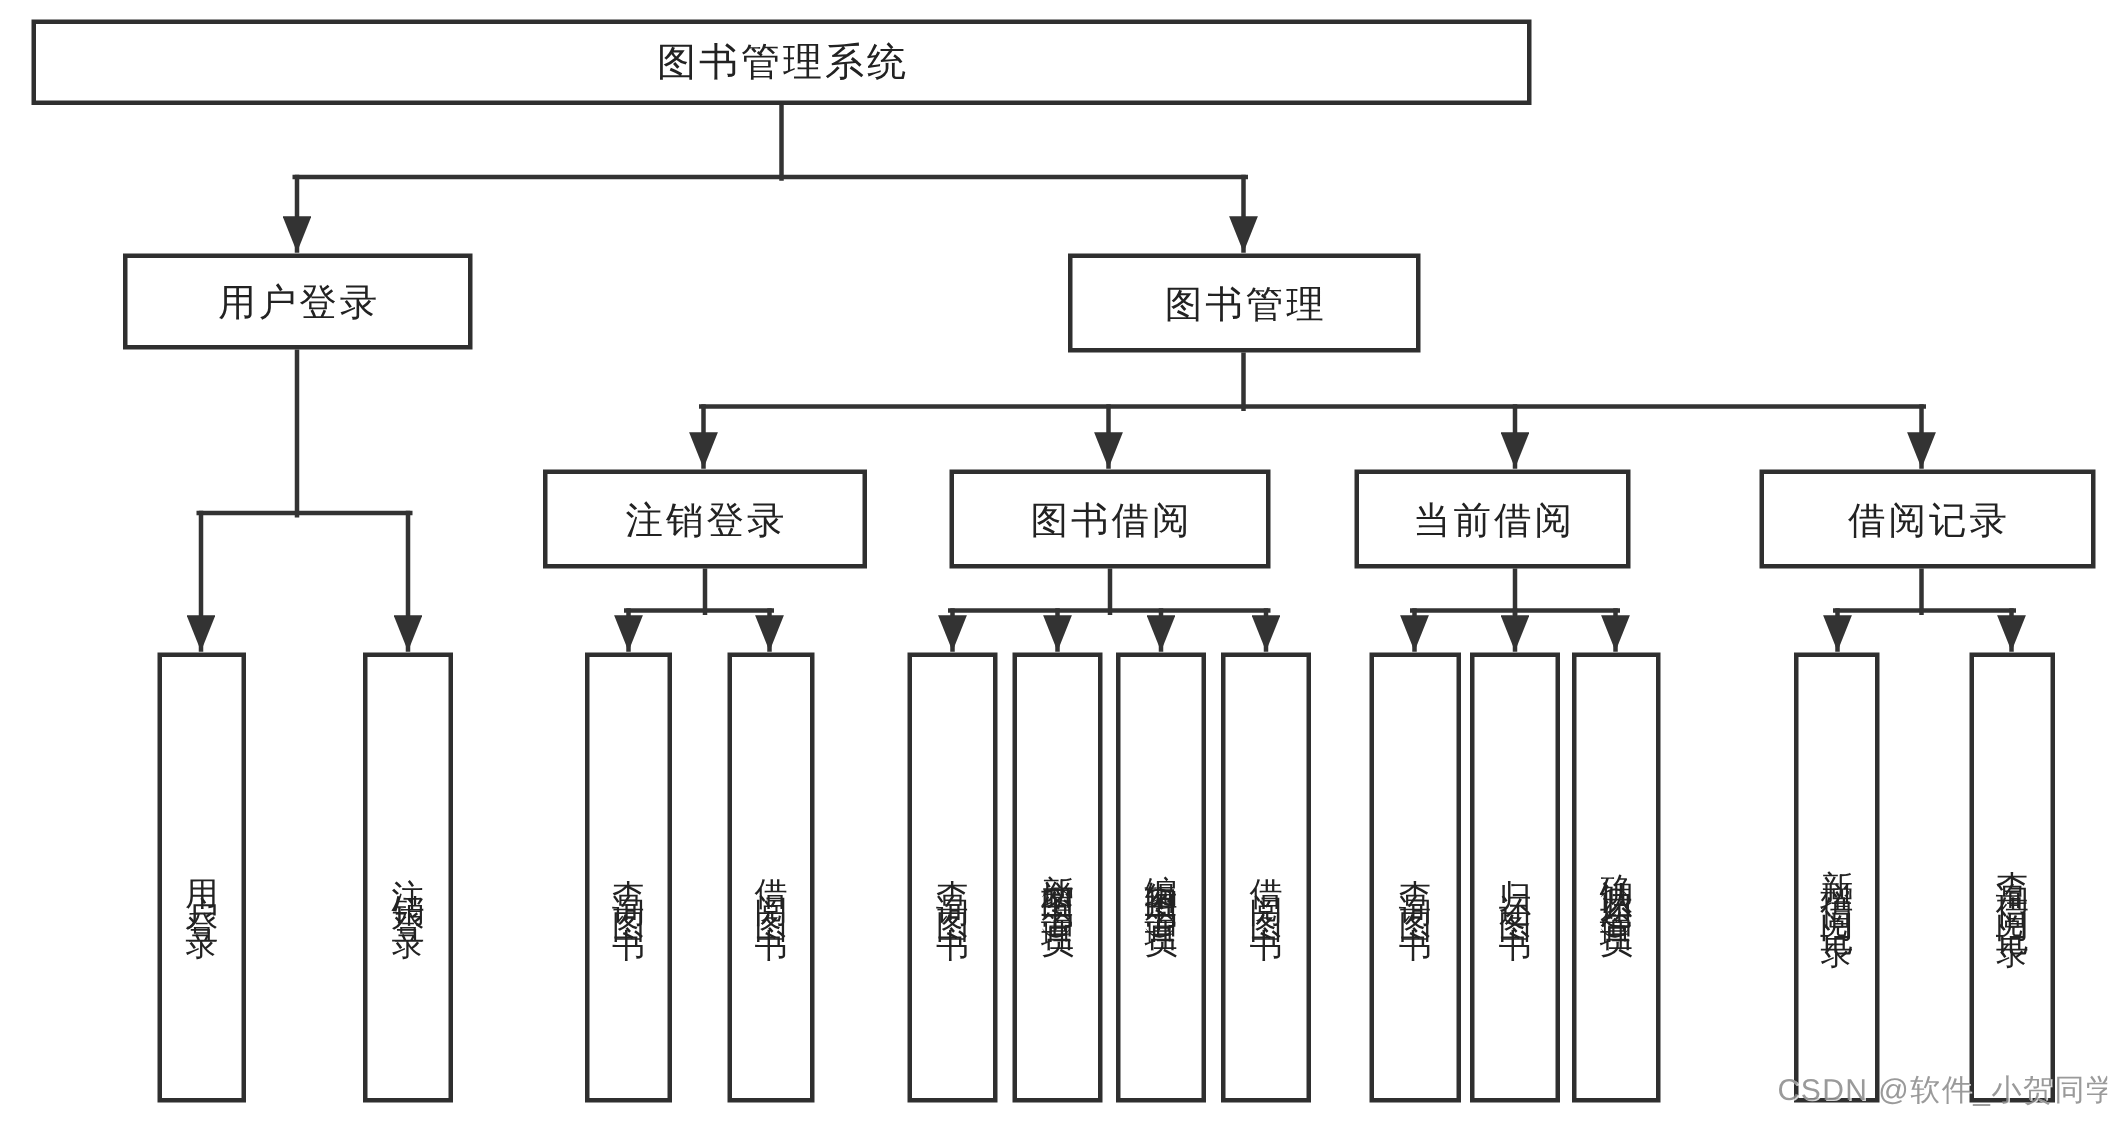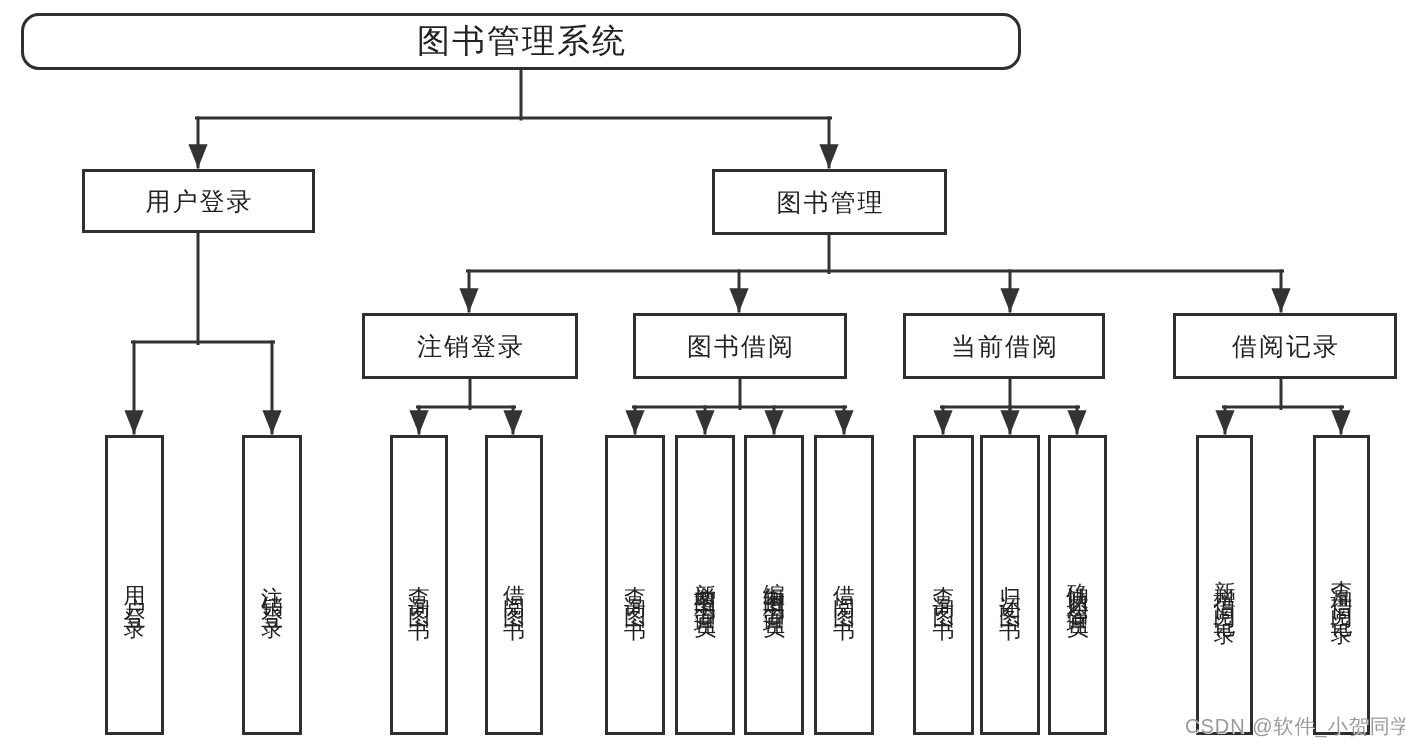--- a/index.html
+++ b/index.html
@@ -8,21 +8,21 @@
     font-family:"Liberation Sans","DejaVu Sans",sans-serif;color:#222;
   }
   #wires{position:absolute;left:0;top:0;z-index:1;}
   .node{
     position:absolute;box-sizing:border-box;background:#ffffff;
     border:3px solid #2f2f2f;display:flex;align-items:center;justify-content:center;
     z-index:2;
   }
   .hbox{font-size:25px;}
   .hbox .lbl{letter-spacing:2px;transform:translateX(1px);white-space:nowrap;}
-  .root{font-size:33px;border-radius:18px;}
+  .root{font-size:26px;}
   .vbox .lbl{
     writing-mode:vertical-rl;text-orientation:mixed;
     font-size:22px;line-height:1;white-space:nowrap;
   }
   .sp4 .lbl{letter-spacing:11px;transform:translateY(5px);}
   .sp6 .lbl{letter-spacing:9px;transform:translateY(4px);}
   .sp10 .lbl{letter-spacing:5px;transform:translateY(2px);}
   #watermark{
     position:absolute;left:1185px;top:713px;z-index:5;
     font-size:20px;letter-spacing:1px;color:rgba(136,136,136,0.85);
@@ -94,21 +94,21 @@
   <div class="node hbox" style="left:712px;top:169px;width:235px;height:66px;">
     <span class="lbl">图书管理</span>
   </div>
 
   <div class="node hbox" style="left:362px;top:313px;width:216px;height:66px;">
     <span class="lbl">注销登录</span>
   </div>
   <div class="node hbox" style="left:633px;top:313px;width:214px;height:66px;text-align:right;">
     <span class="lbl">图书借阅</span>
   </div>
-  <div class="node hbox" style="left:903px;top:313px;width:202px;height:66px;">
+  <div class="node hbox" style="left:903px;top:313px;width:184px;height:66px;">
     <span class="lbl">当前借阅</span>
   </div>
   <div class="node hbox" style="left:1173px;top:313px;width:224px;height:66px;">
     <span class="lbl">借阅记录</span>
   </div>
 
   <div class="node vbox sp4" style="left:105px;top:435px;width:59px;height:300px;">
     <span class="lbl">用户登录</span>
   </div>
   <div class="node vbox sp4" style="left:242px;top:435px;width:60px;height:300px;">

